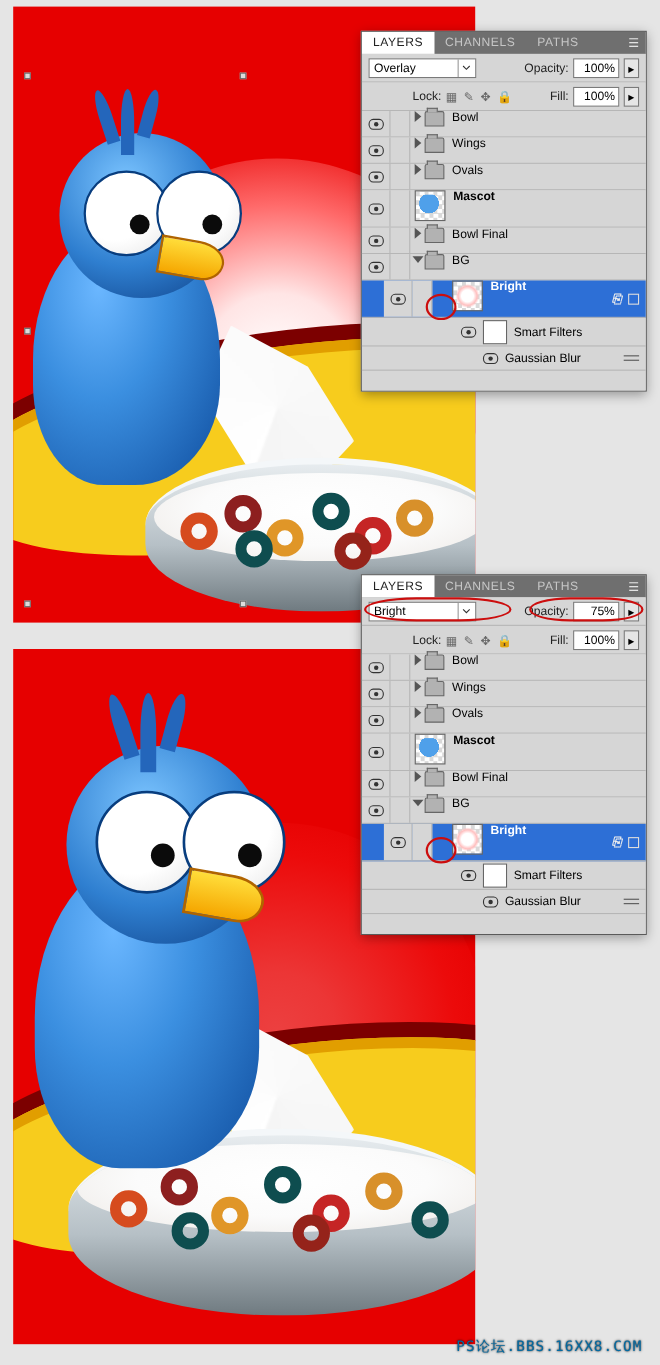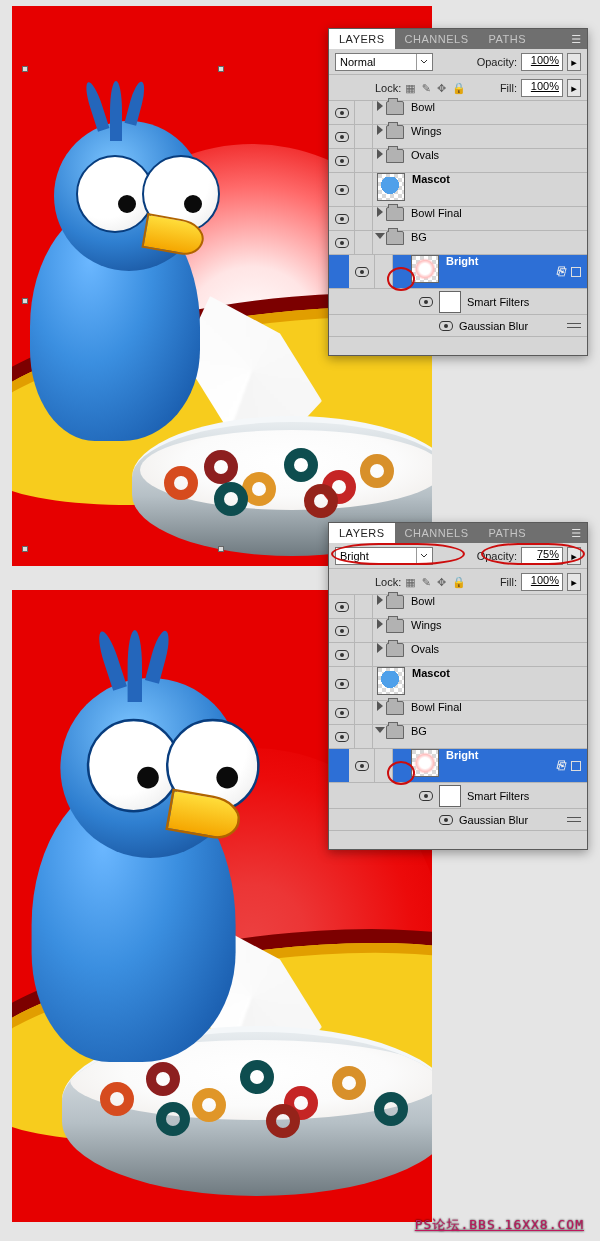--- a/index.html
+++ b/index.html
@@ -214,23 +214,23 @@
     border-left: 1px solid #999;
     display: flex; align-items: center; justify-content: center;
     margin-left: auto;
   }
   .pct {
     background: #fff;
     border: 1px solid #7a7a7a;
     height: 18px;
     width: 42px;
     display: flex;
+    align-items: center;
     justify-content: flex-end;
     padding-right: 3px;
-    text-decoration: underline;
   }
   .step {
     width: 14px; height: 18px;
     border: 1px solid #7a7a7a;
     background: #e6e6e6;
     display: flex; align-items: center; justify-content: center;
   }
   .lock-icons { display: flex; gap: 6px; color: #666; }
 
   .layer-list { background: #d6d6d6; }
@@ -350,24 +350,23 @@
     position: absolute;
     border: 2px solid #cc0d0d;
     border-radius: 50%;
     pointer-events: none;
   }
 
   .watermark {
     position: absolute;
     bottom: 10px; right: 16px;
     font: 13px/1 monospace;
-    color: #be185d;
+    color: #0369a1;
     letter-spacing: 1px;
     text-shadow: 0 0 2px #000;
-    text-decoration: underline;
   }
 
   svg.caret-svg { width: 8px; height: 8px; }
 </style>
 </head>
 <body>
 
 <div class="canvas top">
   <div class="halo"></div>
   <div class="swoosh"></div>
@@ -441,21 +440,21 @@
 <div class="panel top">
   <div class="tabs">
     <div class="tab active">LAYERS</div>
     <div class="tab">CHANNELS</div>
     <div class="tab">PATHS</div>
     <div class="menu-btn">☰</div>
   </div>
 
   <div class="row">
     <div class="select">
-      <span>Normal</span>
+      <span>Overlay</span>
       <span class="caret">
           <svg class="caret-svg" viewBox="0 0 8 8">
             <path d="M1 2l3 3 3-3" fill="none" stroke="#333"></path>
           </svg>
         </span>
     </div>
     <label>Opacity:</label>
     <div class="pct">
         <span>100%</span>
       </div>

